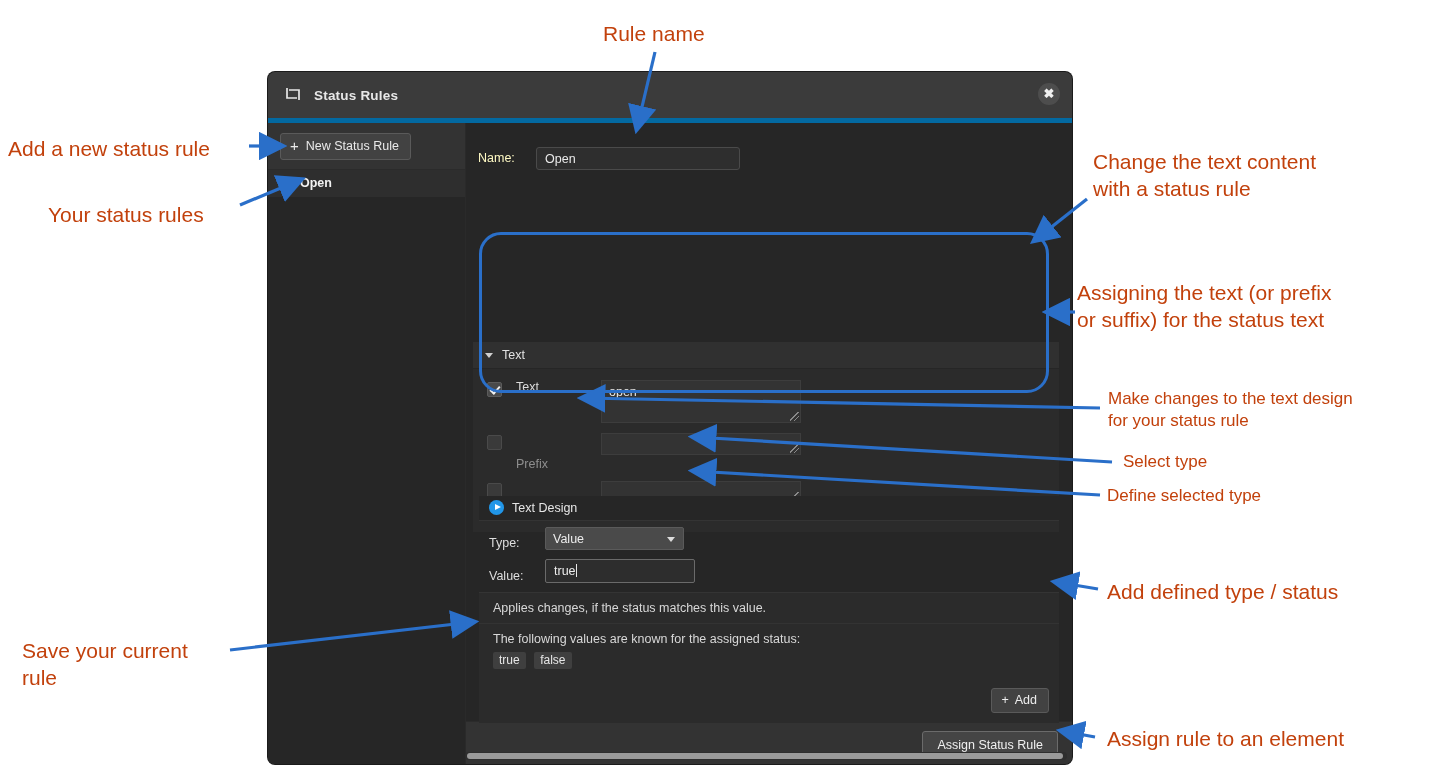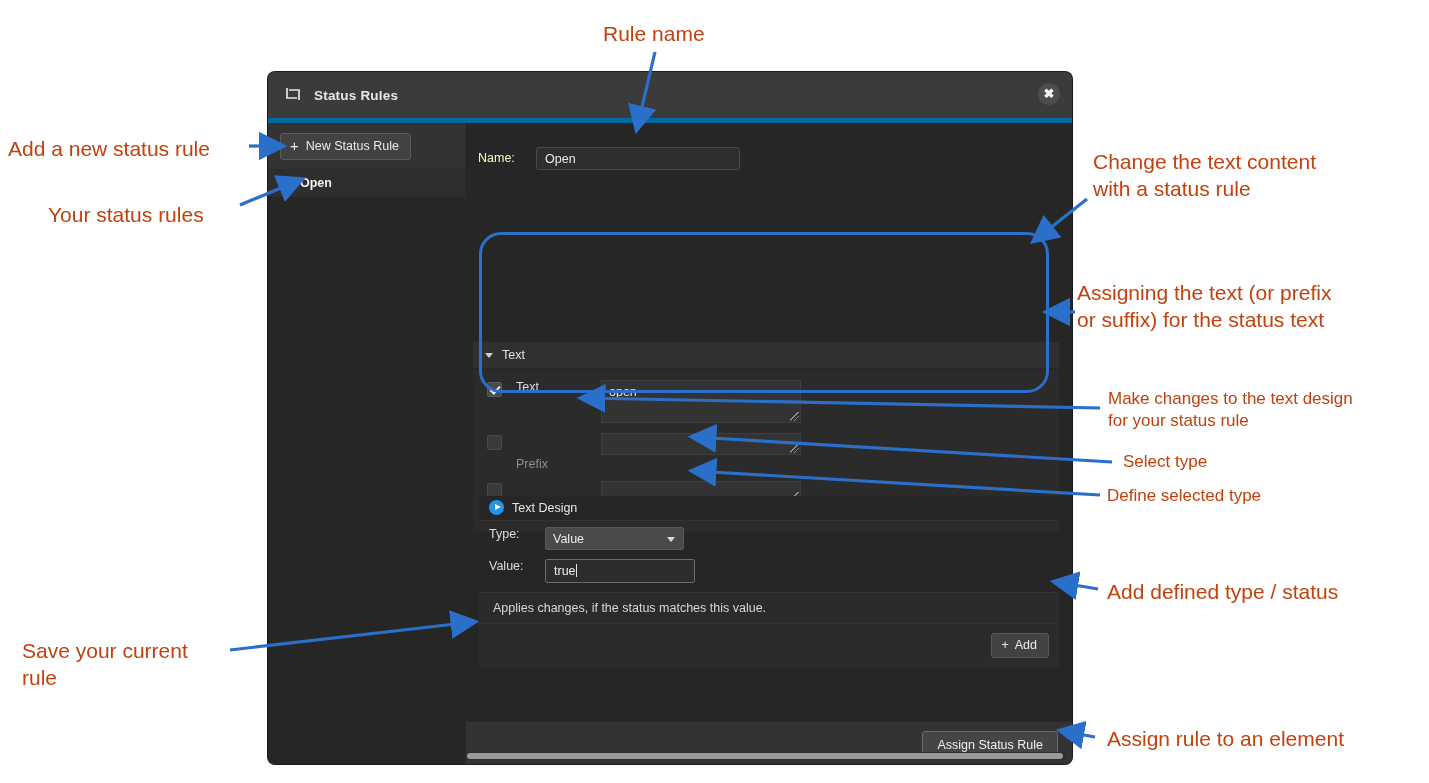--- a/index.html
+++ b/index.html
@@ -288,21 +288,21 @@
   .td-label { color: #e6e6e6; font-size: 12.5px; }
 
   
   #type-block {
     position: absolute;
     left: 13px; right: 13px;
     top: 348px;
   }
   .tv-row {
     display: flex;
-    align-items: flex-start;
+    align-items: flex-end;
     padding-left: 10px;
     margin-bottom: 9px;
   }
   .tv-label { width: 56px; color: #dedede; font-size: 12.5px; }
   .select {
     width: 139px; height: 23px;
     background: #4a4a4a;
     border: 1px solid #5a5a5a;
     border-radius: 2px;
     box-sizing: border-box;
@@ -519,20 +519,27 @@
             </div>
           </div>
 
           <div class="tv-row">
             <span class="tv-label">Value:</span>
             <div class="value-input"><span>true</span><span class="caret-bar"></span></div>
           </div>
 
           <div class="info-box">
             <div class="info-line">Applies changes, if the status matches this value.</div>
+            <div class="info-line second">
+              <span>The following values are known for the assigned status:</span>
+              <div class="chips">
+                <span class="chip">true</span>
+                <span class="chip">false</span>
+              </div>
+            </div>
             <div class="add-row">
               <div class="add-btn">
                 <span>+</span>
                 <span>Add</span>
               </div>
             </div>
           </div>
         </div>
 
       </div>

